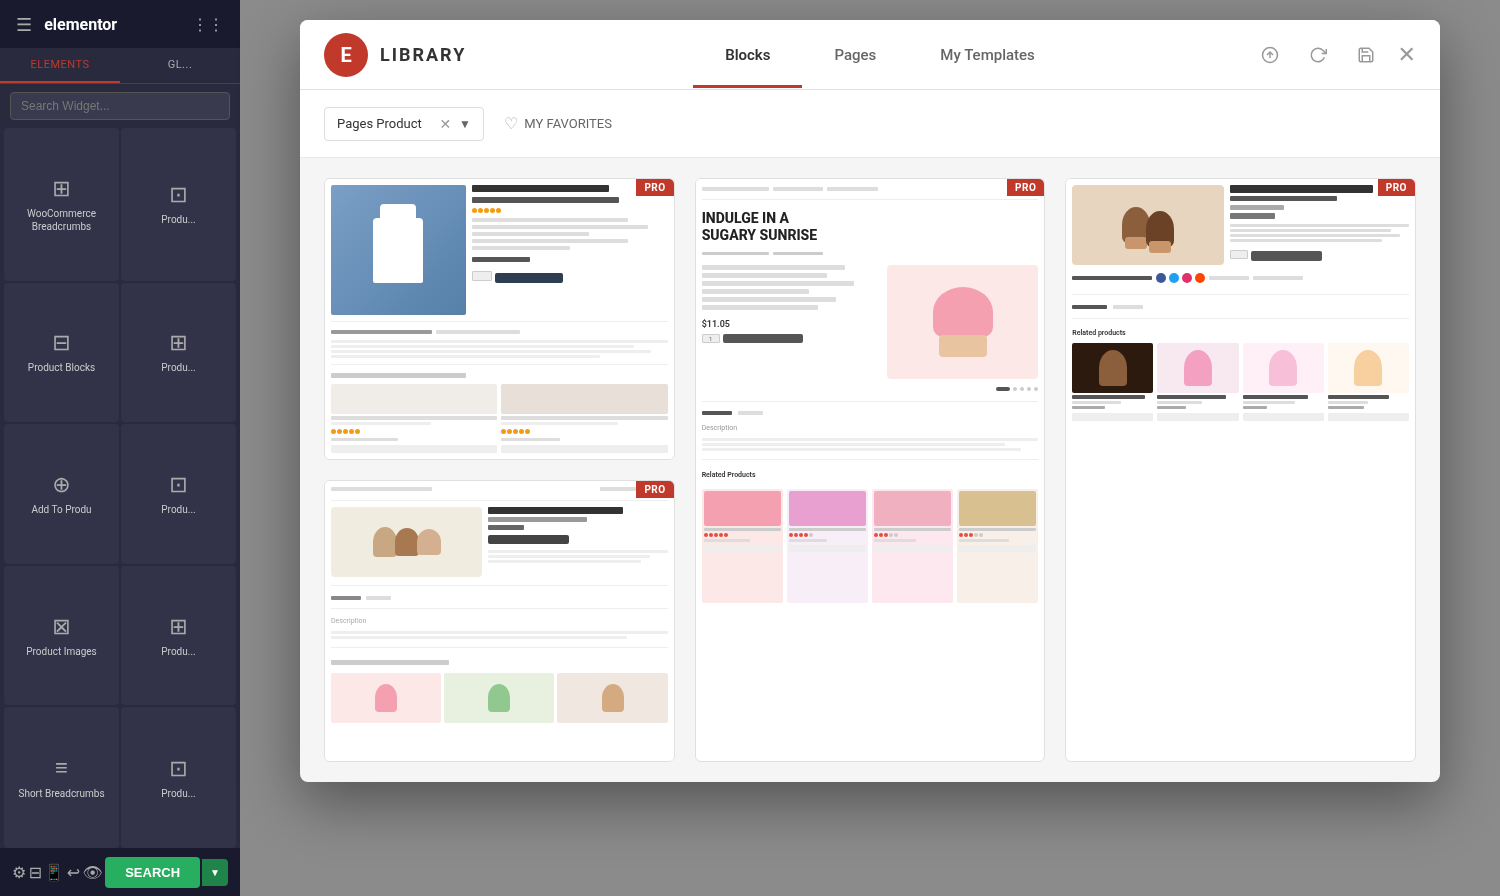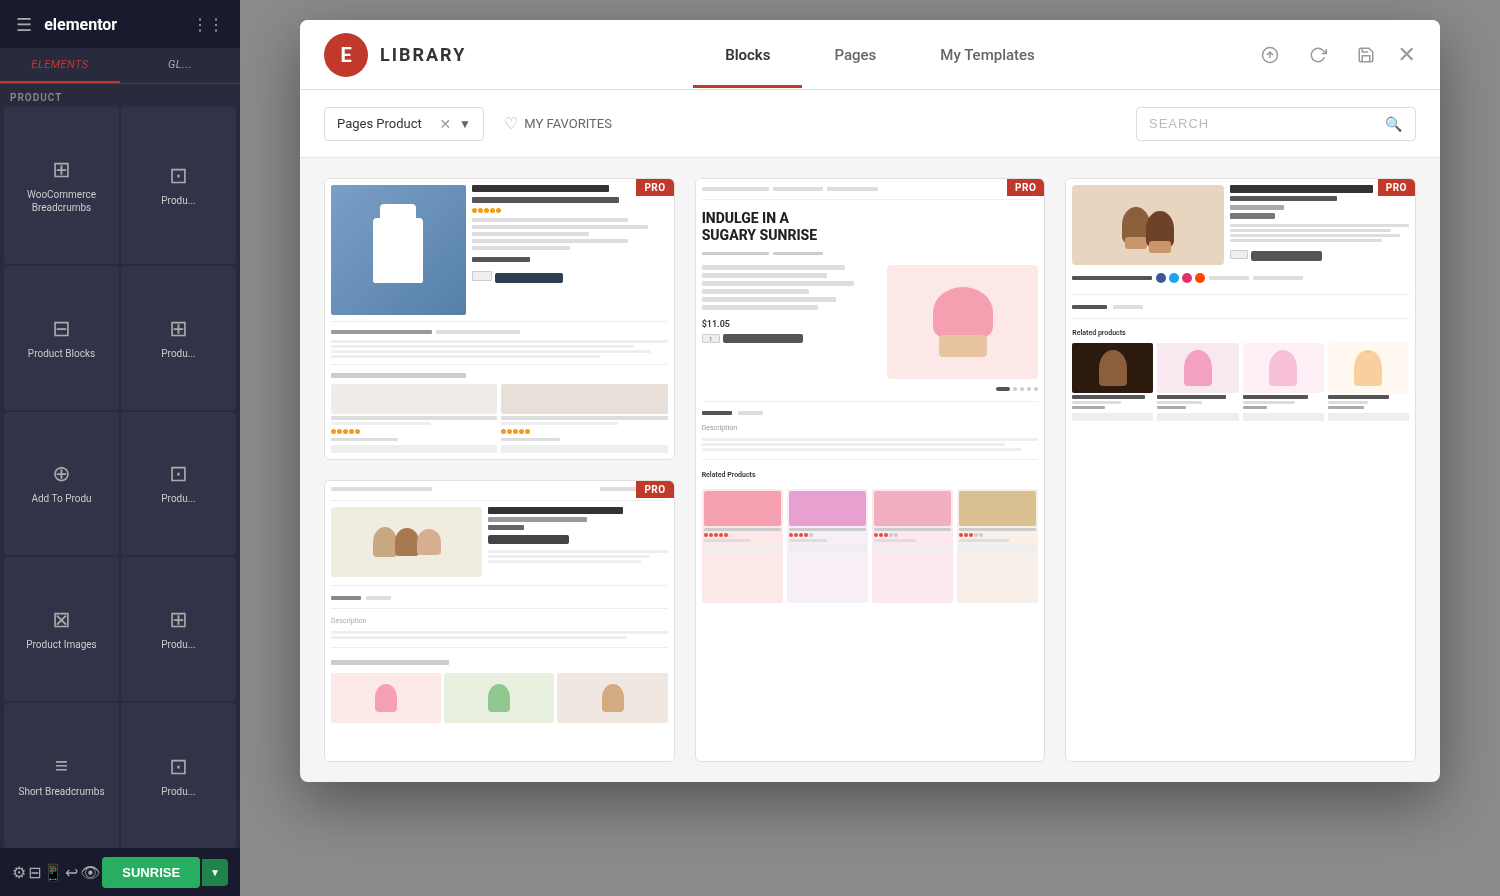--- a/index.html
+++ b/index.html
@@ -44,21 +44,20 @@
     }
     .sidebar-tab {
       flex: 1;
       text-align: center;
       padding: 10px 0;
       font-size: 11px;
       color: #aaa;
       cursor: pointer;
       text-transform: uppercase;
       letter-spacing: 0.5px;
-      font-style: italic;
     }
     .sidebar-tab.active {
       color: #c0392b;
       border-bottom: 2px solid #c0392b;
     }
 
     .sidebar-search {
       padding: 8px 10px;
       background: #2a2a3e;
     }
@@ -580,22 +579,24 @@
       <span class="elementor-logo">elementor</span>
     </div>
     <span class="grid-icon">⋮⋮</span>
   </div>
 
   <div class="sidebar-tabs">
     <div class="sidebar-tab active">ELEMENTS</div>
     <div class="sidebar-tab">GL...</div>
   </div>
 
-
-  <div class="sidebar-section-title">PRODUCT</div>
+  <div class="sidebar-search">
+    <input type="text" placeholder="Search Widget..." style="">
+  </div>
+
 
   <div class="widget-grid">
     <div class="widget-item">
       <span class="widget-icon">⊞</span>
       <span class="widget-label">WooCommerce<br>Breadcrumbs</span>
     </div>
     <div class="widget-item">
       <span class="widget-icon">⊡</span>
       <span class="widget-label">Produ...</span>
     </div>
@@ -633,21 +634,21 @@
     </div>
   </div>
 
   <div class="sidebar-footer">
     <span class="footer-icon">⚙</span>
     <span class="footer-icon">⊟</span>
     <span class="footer-icon">📱</span>
     <span class="footer-icon">↩</span>
     <span class="footer-icon">👁</span>
     <div style="display:flex;align-items:center;">
-      <button class="publish-btn">SUNRISE</button>
+      <button class="publish-btn">SEARCH</button>
       <div class="publish-arrow" style="color:white;font-size:10px;">▼</div>
     </div>
   </div>
 </div>
 
 <div class="main-content">
 
   <div class="modal-overlay">
     <div class="modal">
 
@@ -687,24 +688,20 @@
       <div class="modal-toolbar">
         <div class="filter-dropdown">
           <span class="filter-text">Pages Product</span>
           <span class="filter-clear">✕</span>
           <span class="filter-arrow">▼</span>
         </div>
         <div class="favorites-btn">
           <span class="heart-icon">♡</span>
           <span>MY FAVORITES</span>
         </div>
-        <div class="search-box">
-          <input type="text" placeholder="SEARCH" style="">
-          <span class="search-icon-sm">🔍</span>
-        </div>
       </div>
 
       <div class="modal-body">
 
         <div class="template-card">
           <div class="card-preview">
             <div class="pro-badge">PRO</div>
             <div class="fake-screenshot">
               <div class="tmpl-wedding">
                 <div class="tmpl-wedding-top">

